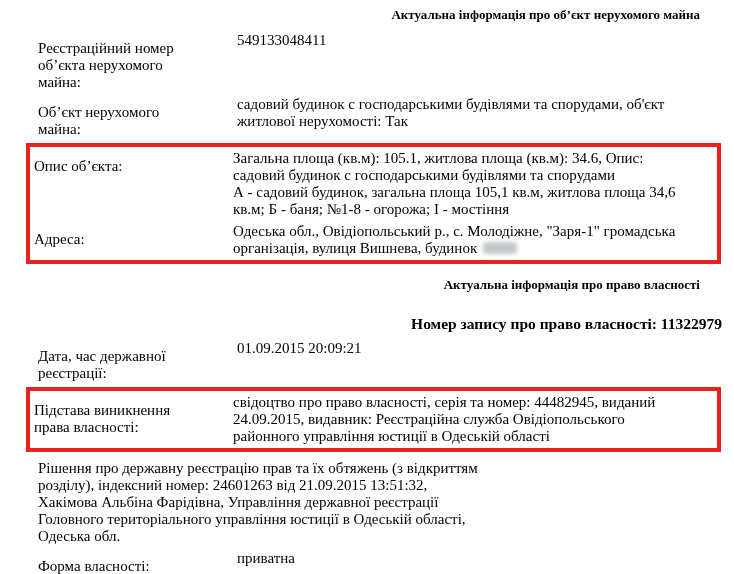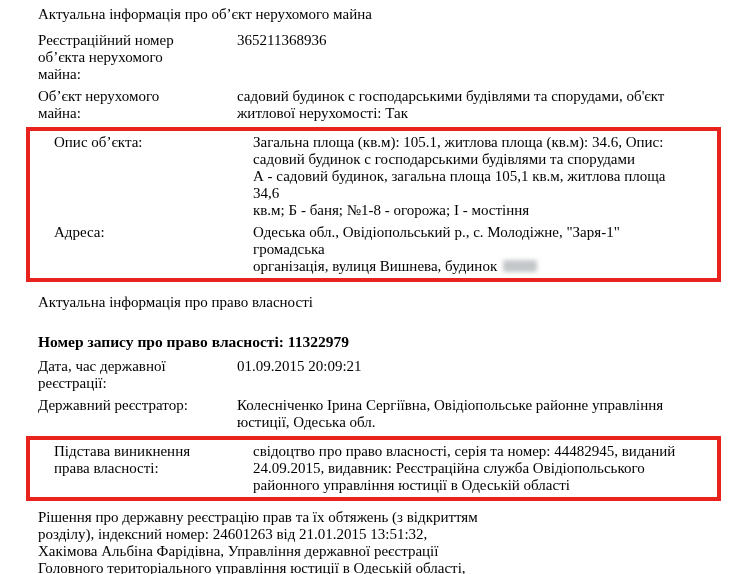--- a/index.html
+++ b/index.html
@@ -6,32 +6,32 @@
   html, body { margin: 0; padding: 0; }
   body {
     width: 734px; height: 574px; overflow: hidden;
     background: #ffffff; color: #000000;
     font-family: "Liberation Serif", serif;
     font-size: 15px; line-height: 17px;
   }
   .page { position: relative; width: 734px; height: 574px; }
   .content { padding: 0 12px 0 38px; }
   .section-title {
-    text-align: left; font-weight: normal; font-size: 15px;
+    text-align: right; font-weight: bold; font-size: 13px;
     margin: 6px 22px 9px 0;
   }
   .section-title.second { margin-top: 12px; margin-bottom: 22px; }
-  .record-number { font-weight: bold; font-size: 15.5px; margin: 0 0 8px 0; }
+  .record-number { font-weight: bold; font-size: 15.5px; margin: 0 0 8px 0; text-align: right; }
   .row { display: flex; margin-bottom: 5px; }
-  .row .label { flex: 0 0 199px; white-space: pre-line; }
+  .row .label { flex: 0 0 199px; white-space: pre-line; margin-top: 8px; }
   .row .value { flex: 1; white-space: pre-line; }
   .highlight-box {
     border: 4px solid var(--red);
     margin: 2px 1px 8px -12px;
-    padding: 3px 24px;
+    padding: 3px 4px;
   }
   .highlight-box .row:last-child { margin-bottom: 0; }
   .redacted {
     display: inline-block; width: 34px; height: 12px;
     background: #c4c7c9; border-radius: 2px;
     filter: blur(2px); margin-left: 6px;
     transform: translateY(1px);
   }
 </style>
 </head>
@@ -39,21 +39,21 @@
 
 <div class="page">
   <div class="content">
 
     <div class="section-title">Актуальна інформація про об’єкт нерухомого майна</div>
 
     <div class="row">
       <div class="label">Реєстраційний номер
 об’єкта нерухомого
 майна:</div>
-      <div class="value">365211368936</div>
+      <div class="value">549133048411</div>
     </div>
 
     <div class="row">
       <div class="label">Об’єкт нерухомого
 майна:</div>
       <div class="value">садовий будинок с господарськими будівлями та спорудами, об'єкт
 житлової нерухомості: Так</div>
     </div>
 
     <div class="highlight-box">
@@ -74,39 +74,34 @@
     <div class="section-title second">Актуальна інформація про право власності</div>
 
     <div class="record-number">Номер запису про право власності: 11322979</div>
 
     <div class="row">
       <div class="label">Дата, час державної
 реєстрації:</div>
       <div class="value">01.09.2015 20:09:21</div>
     </div>
 
-    <div class="row">
-      <div class="label">Державний реєстратор:</div>
-      <div class="value">Колесніченко Ірина Сергіївна, Овідіопольське районне управління
-юстиції, Одеська обл.</div>
-    </div>
 
     <div class="highlight-box">
       <div class="row">
         <div class="label">Підстава виникнення
 права власності:</div>
         <div class="value">свідоцтво про право власності, серія та номер: 44482945, виданий
 24.09.2015, видавник: Реєстраційна служба Овідіопольського
 районного управління юстиції в Одеській області</div>
       </div>
     </div>
 
     <div class="row">
       <div class="value">Рішення про державну реєстрацію прав та їх обтяжень (з відкриттям
-розділу), індексний номер: 24601263 від 21.01.2015 13:51:32,
+розділу), індексний номер: 24601263 від 21.09.2015 13:51:32,
 Хакімова Альбіна Фарідівна, Управління державної реєстрації
 Головного територіального управління юстиції в Одеській області,
 Одеська обл.</div>
     </div>
 
     <div class="row">
       <div class="label">Форма власності:</div>
       <div class="value">приватна</div>
     </div>
 

